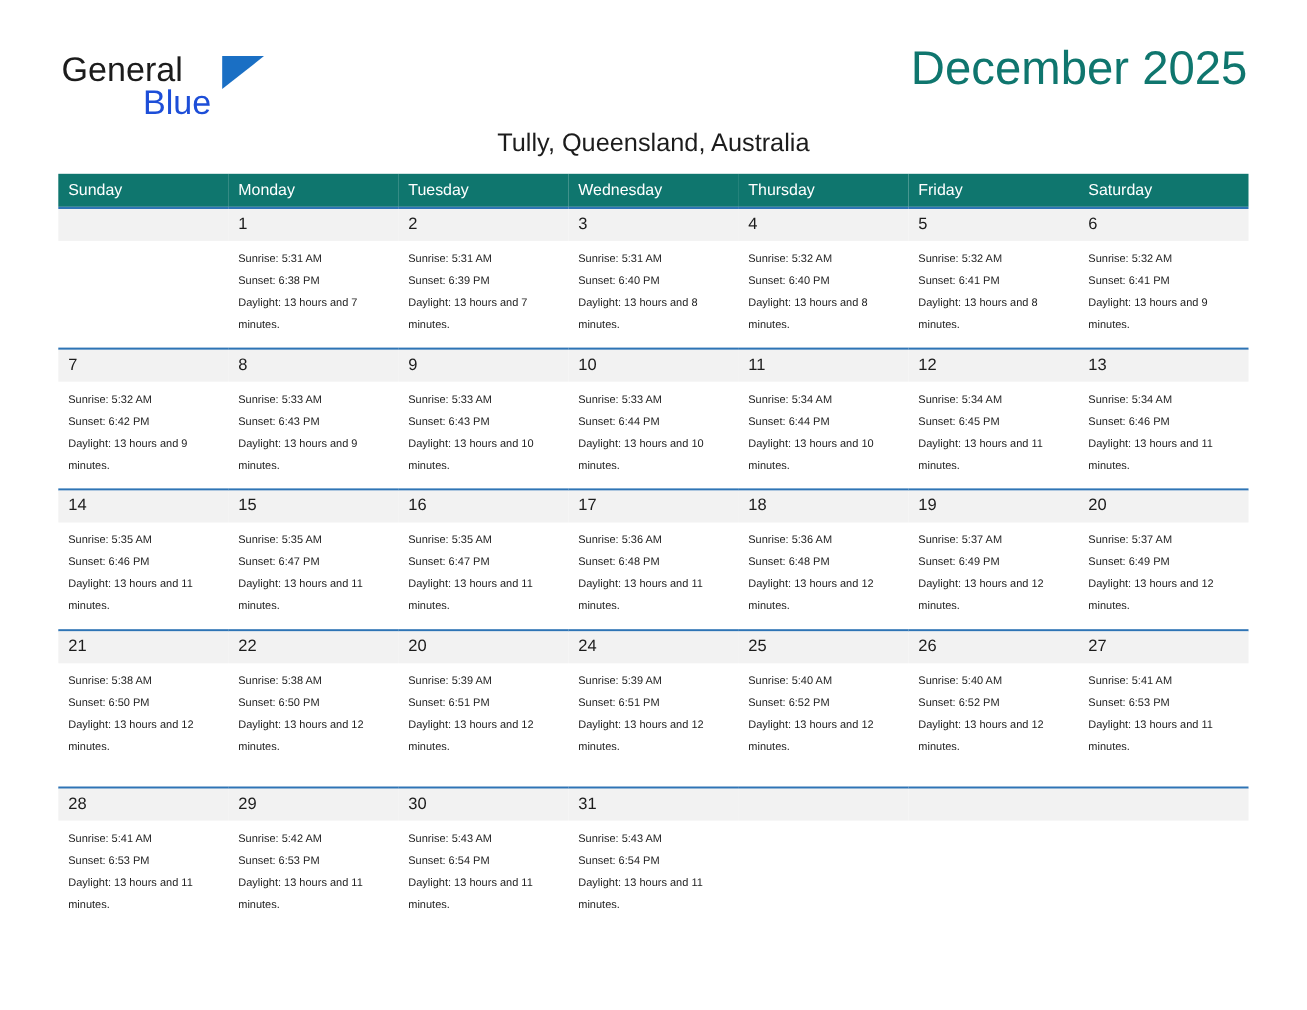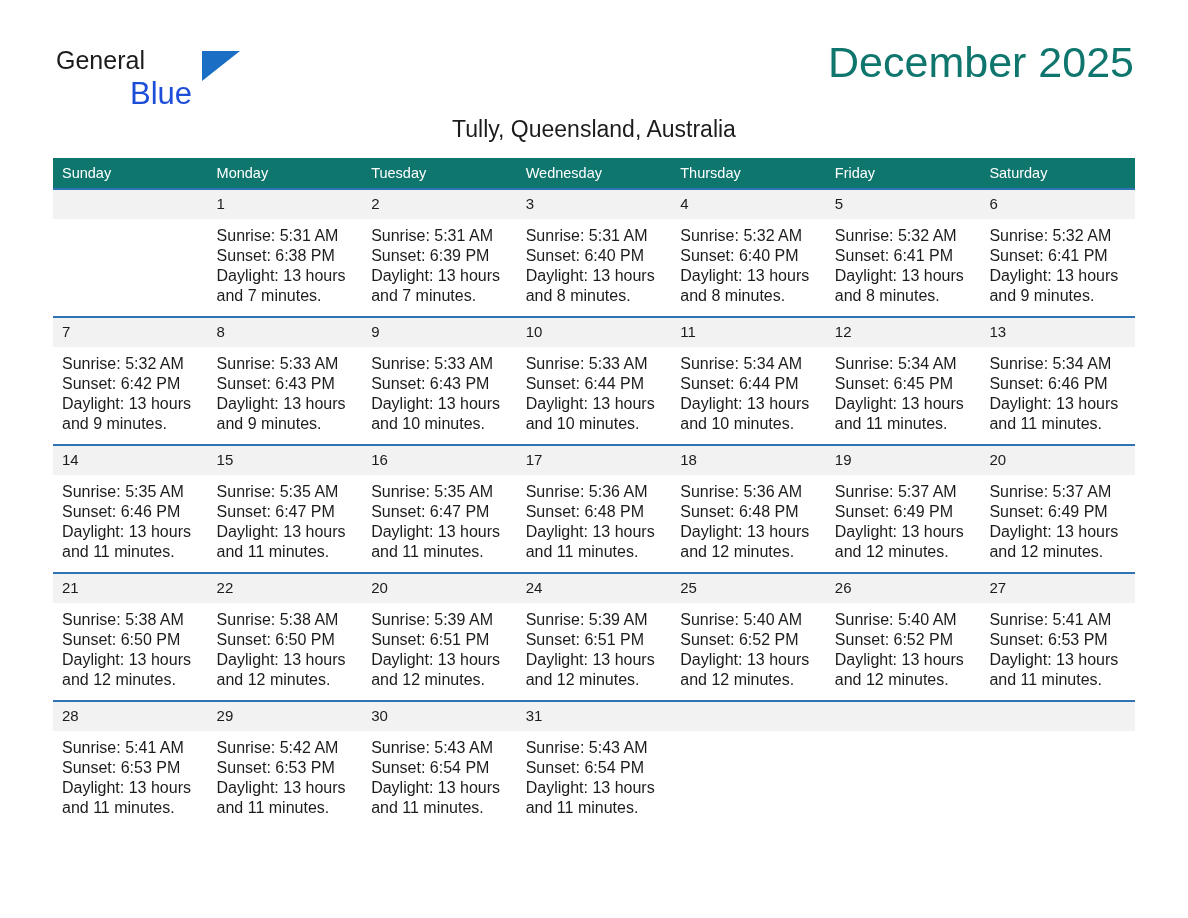--- a/index.html
+++ b/index.html
@@ -32,21 +32,21 @@
     position: absolute;
     left: 0;
     top: 0;
     width: 320px;
     height: 70px;
   }
   .logo-general {
     position: absolute;
     left: 2px;
     top: 0px;
-    font-size: 25px;
+    font-size: 31px;
     color: #1c1c1c;
     letter-spacing: 0px;
     font-family: "Liberation Sans", sans-serif;
   }
   .logo-blue {
     position: absolute;
     left: 76px;
     top: 30px;
     font-size: 31px;
     color: #1d4ed8;
@@ -121,31 +121,31 @@
     box-sizing: border-box;
     padding: 5px 0 0 9px;
     font-size: 15px;
     color: #1c1c1c;
   }
   .cell.empty .daynum-band {
     background: #f2f2f2;
   }
   .info {
     padding: 7px 10px 0 9px;
-    font-size: 16px;
+    font-size: 10px;
     line-height: 20px;
     color: #1c1c1c;
   }
   .info div {
     white-space: nowrap;
   }
   .info .wrap {
     white-space: normal;
   }
-  tr.week:last-child .cell { height: 126px; }
+  tr.week:last-child .cell { height: 126px; margin-top: 15px; }
 </style>
 </head>
 <body>
 
 <div class="page">
 
   <div class="header">
     <div class="logo">
       <span class="logo-general">General</span>
       <span class="logo-tri"></span>

